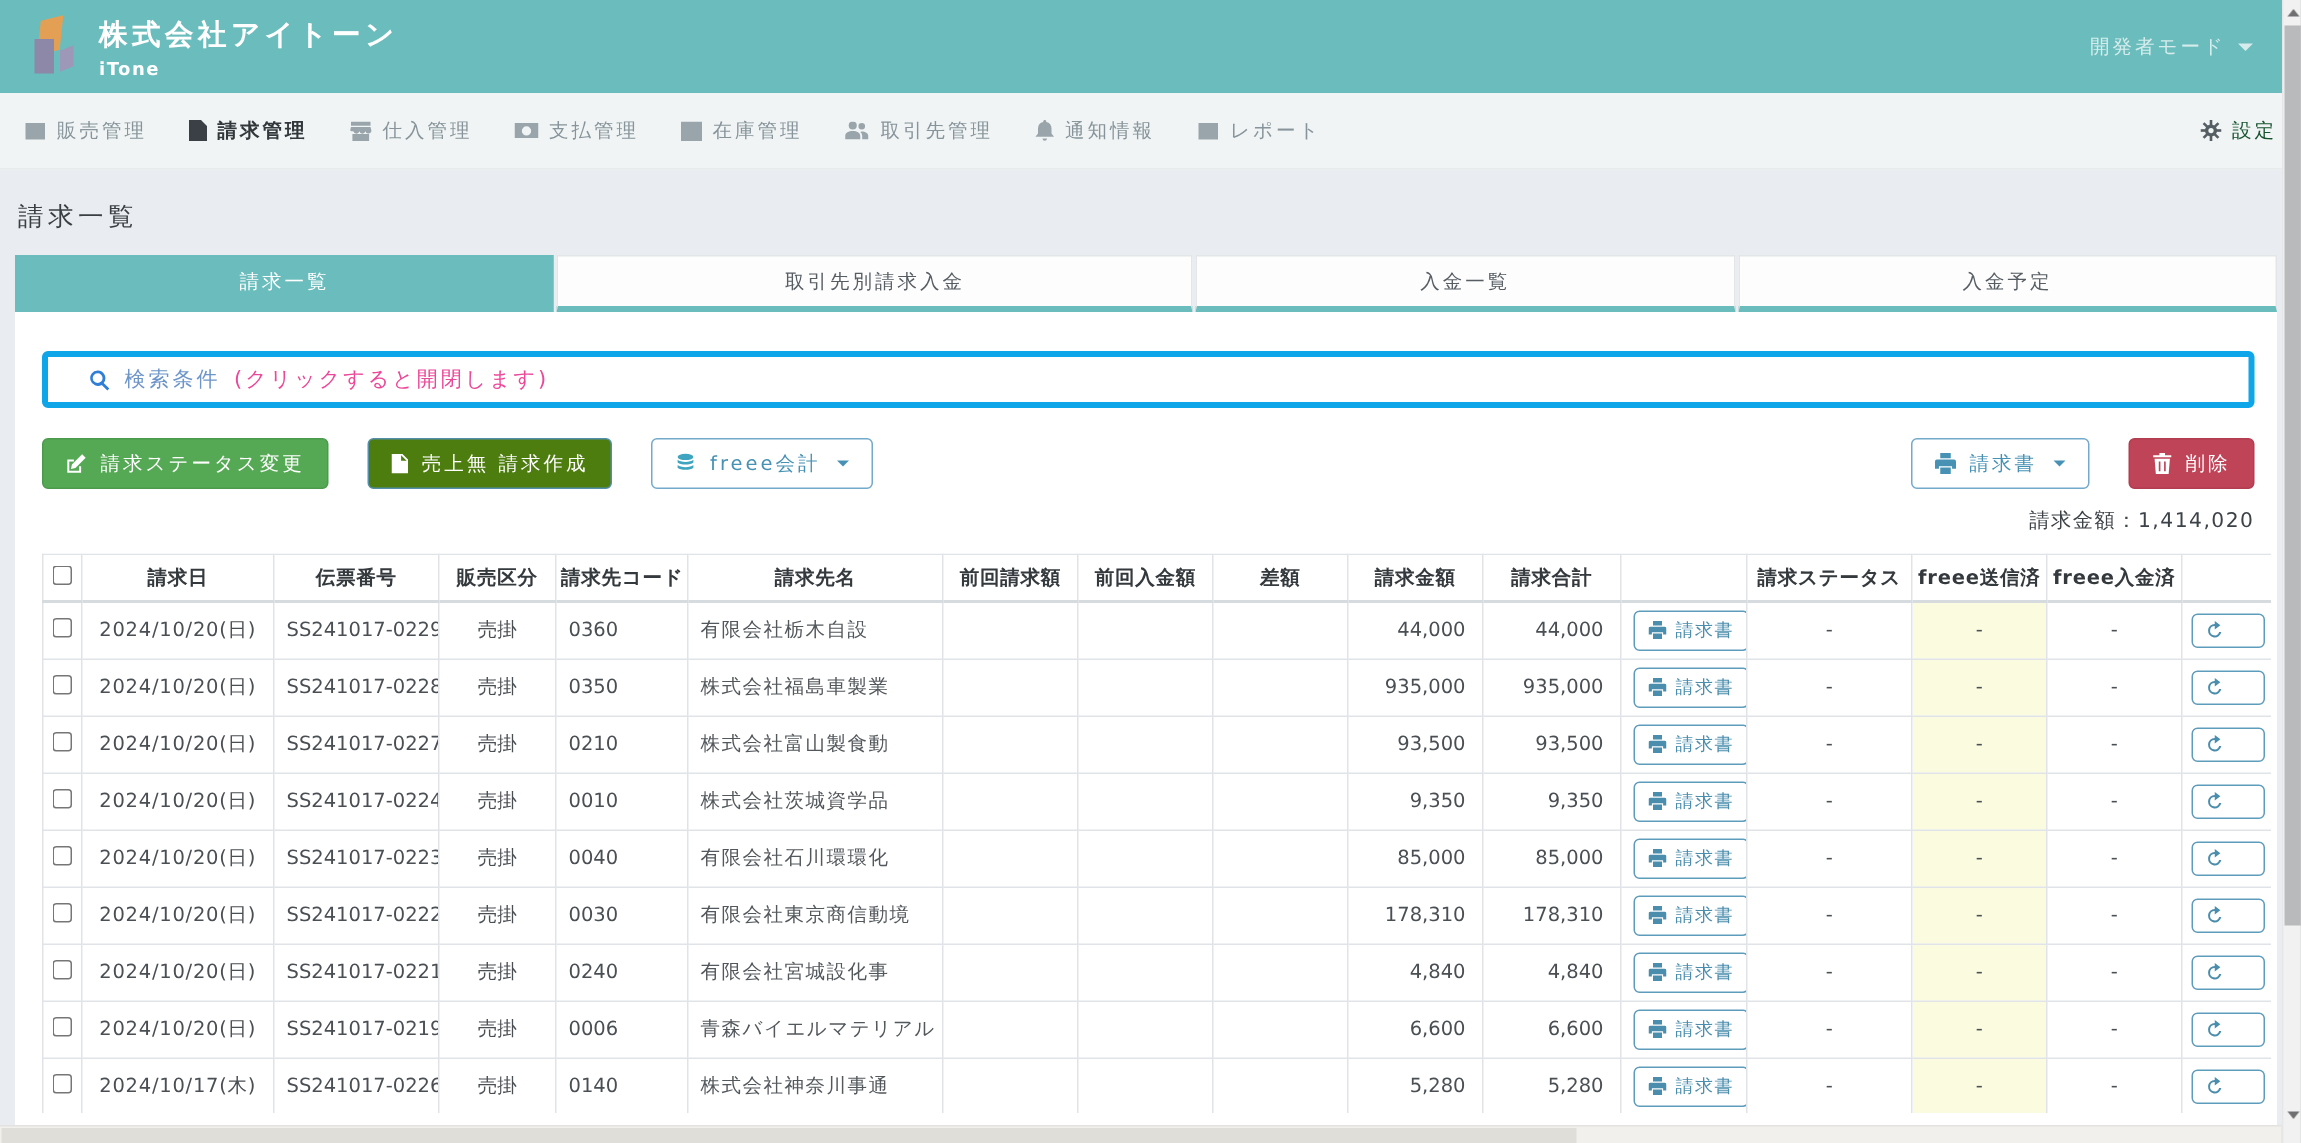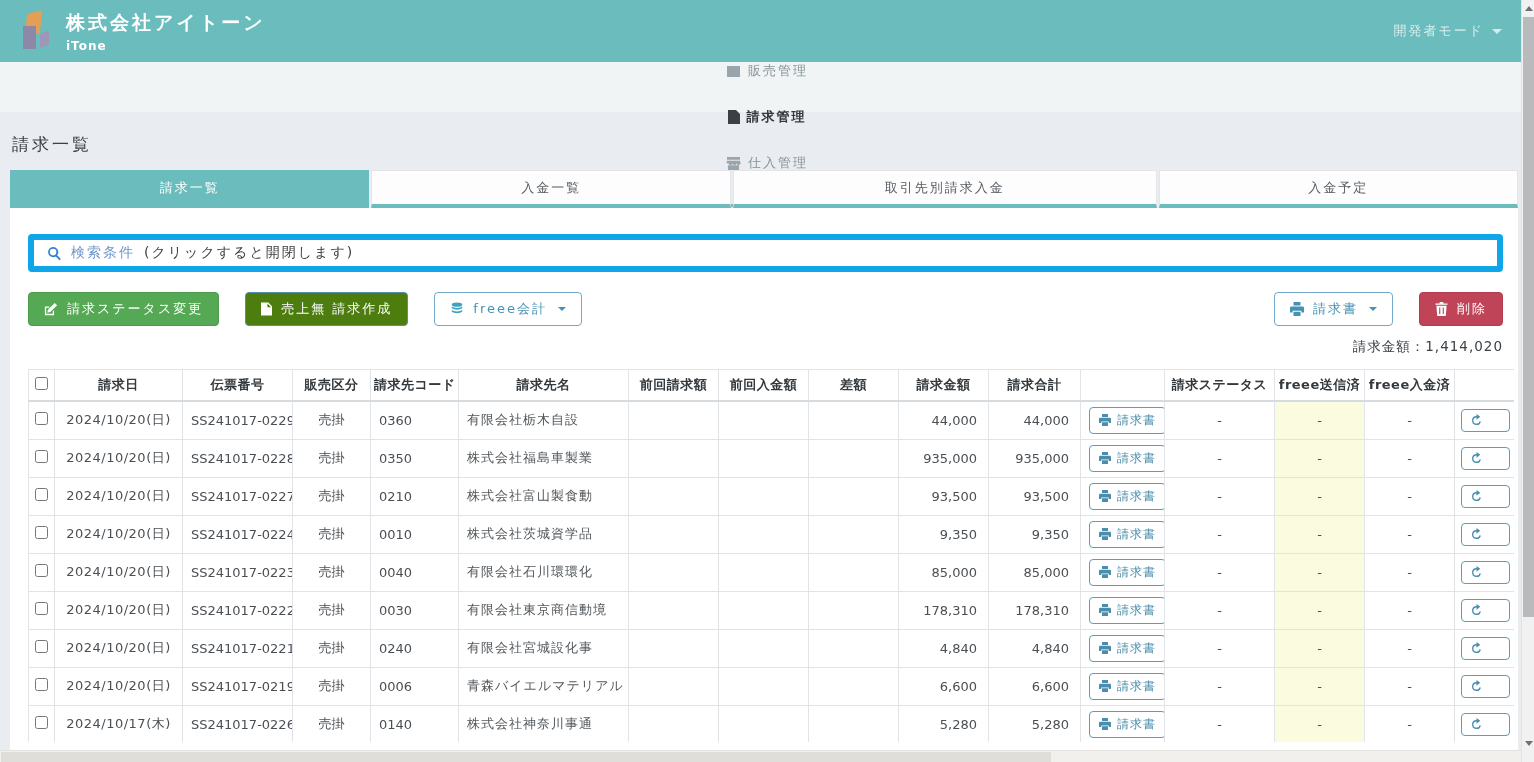--- a/index.html
+++ b/index.html
@@ -21,45 +21,45 @@
   .logo .lg-purple2 { position:absolute; left:22px; top:23px; width:9px; height:14px; background:#9d97b8; transform:skewY(-22deg); }
   .brand { margin-left:12px; }
   .brand-name { font-size:19px; letter-spacing:3px; font-weight:bold; }
   .brand-sub { font-size:12px; font-weight:bold; letter-spacing:1px; margin-top:3px; }
   .mode-select { margin-left:auto; color:rgba(255,255,255,.72); font-size:13px; letter-spacing:2px;
     display:flex; align-items:center; gap:8px; cursor:pointer; padding-right:14px; }
   .caret { width:0; height:0; border-left:5px solid transparent; border-right:5px solid transparent; border-top:5px solid currentColor; display:inline-block; }
 
   
   .nav-bar { height:51px; background:#f0f4f4; display:flex; align-items:center; padding:0 16px; gap:28px;
-    color:#87949b; font-size:13px; letter-spacing:2px; border-bottom:1px solid #e7ebec;flex-direction:column; }
+    color:#87949b; font-size:13px; letter-spacing:2px; border-bottom:1px solid #e7ebec; }
   .nav-item { display:flex; align-items:center; gap:7px; cursor:pointer; white-space:nowrap; }
   .nav-item svg { fill:#9aa5ab; }
   .nav-item.active { color:#31373b; font-weight:bold; }
   .nav-item.active svg { fill:#3a4045; }
   .nav-settings { margin-left:auto; color:#14532d; }
   .nav-settings svg { fill:#555e64; }
 
   
   .main { margin:0 16px 0 10px; position:relative; }
   .page-title { font-size:17px; letter-spacing:3px; color:#3a3f44; padding:20px 0 14px 2px; }
 
   .tabs { display:flex; gap:2px; height:38px; }
   .tab { flex:1 1 0; display:flex; align-items:center; justify-content:center;
     background:#fdfdfd; border:1px solid #e3e5e6; border-bottom:4px solid #6bbcbc;
     color:#565d63; letter-spacing:2px; cursor:pointer; }
   .tab.wide { flex:1.18 1 0; }
   .tab.active { background:#6bbcbc; border-color:#6bbcbc; color:#fff; }
 
   .panel { background:#fff; height:548px; padding:26px 15px 0 18px; position:relative; }
 
-  .search-bar { height:38px; border:6px solid #0ea5e9; border-radius:4px; background:#fff;
-    display:flex; align-items:center; gap:9px; padding:0 13px; cursor:pointer; }
+  .search-bar { height:38px; border:4px solid #0ea5e9; border-radius:4px; background:#fff;
+    display:flex; align-items:center; gap:9px; padding:0 27px; cursor:pointer; }
   .search-label { color:#6d95c9; font-size:14px; letter-spacing:2px; }
-  .search-hint  { color:#404040; font-size:14px; letter-spacing:2px; }
+  .search-hint  { color:#ec4899; font-size:14px; letter-spacing:2px; }
 
   .toolbar { margin-top:20px; display:flex; align-items:center; gap:26px; height:34px; }
   .btn { height:34px; display:inline-flex; align-items:center; gap:9px; padding:0 15px;
     border-radius:4px; font-size:13px; letter-spacing:2px; border:1px solid transparent; cursor:pointer;
     background:#fff; font-family:inherit; }
   .btn-green { background:#55a955; border-color:#4c9a4c; color:#fff; }
   .btn-steel { background:#4d7c0f; border-color:#538fab; color:#fff; }
   .btn-outline { background:#fff; border-color:#73a9ca; color:#4792b4; }
   .btn-red { background:#bf4458; border-color:#b23c50; color:#fff; margin-left:0; }
   .btn svg { flex:0 0 auto; }
@@ -184,25 +184,25 @@
   </div>
 </div>
 
 <div class="main">
   <div class="page-title">請求一覧</div>
 
   <div class="tabs">
     <div class="tab active">
         <span>請求一覧</span>
       </div>
+    <div class="tab wide">
+        <span>取引先別請求入金</span>
+      </div>
     <div class="tab">
         <span>入金一覧</span>
-      </div>
-    <div class="tab wide">
-        <span>取引先別請求入金</span>
       </div>
     <div class="tab">
         <span>入金予定</span>
       </div>
   </div>
 
   <div class="panel">
 
     <div class="search-bar">
       <svg width="15" height="15" viewBox="0 0 16 16">

